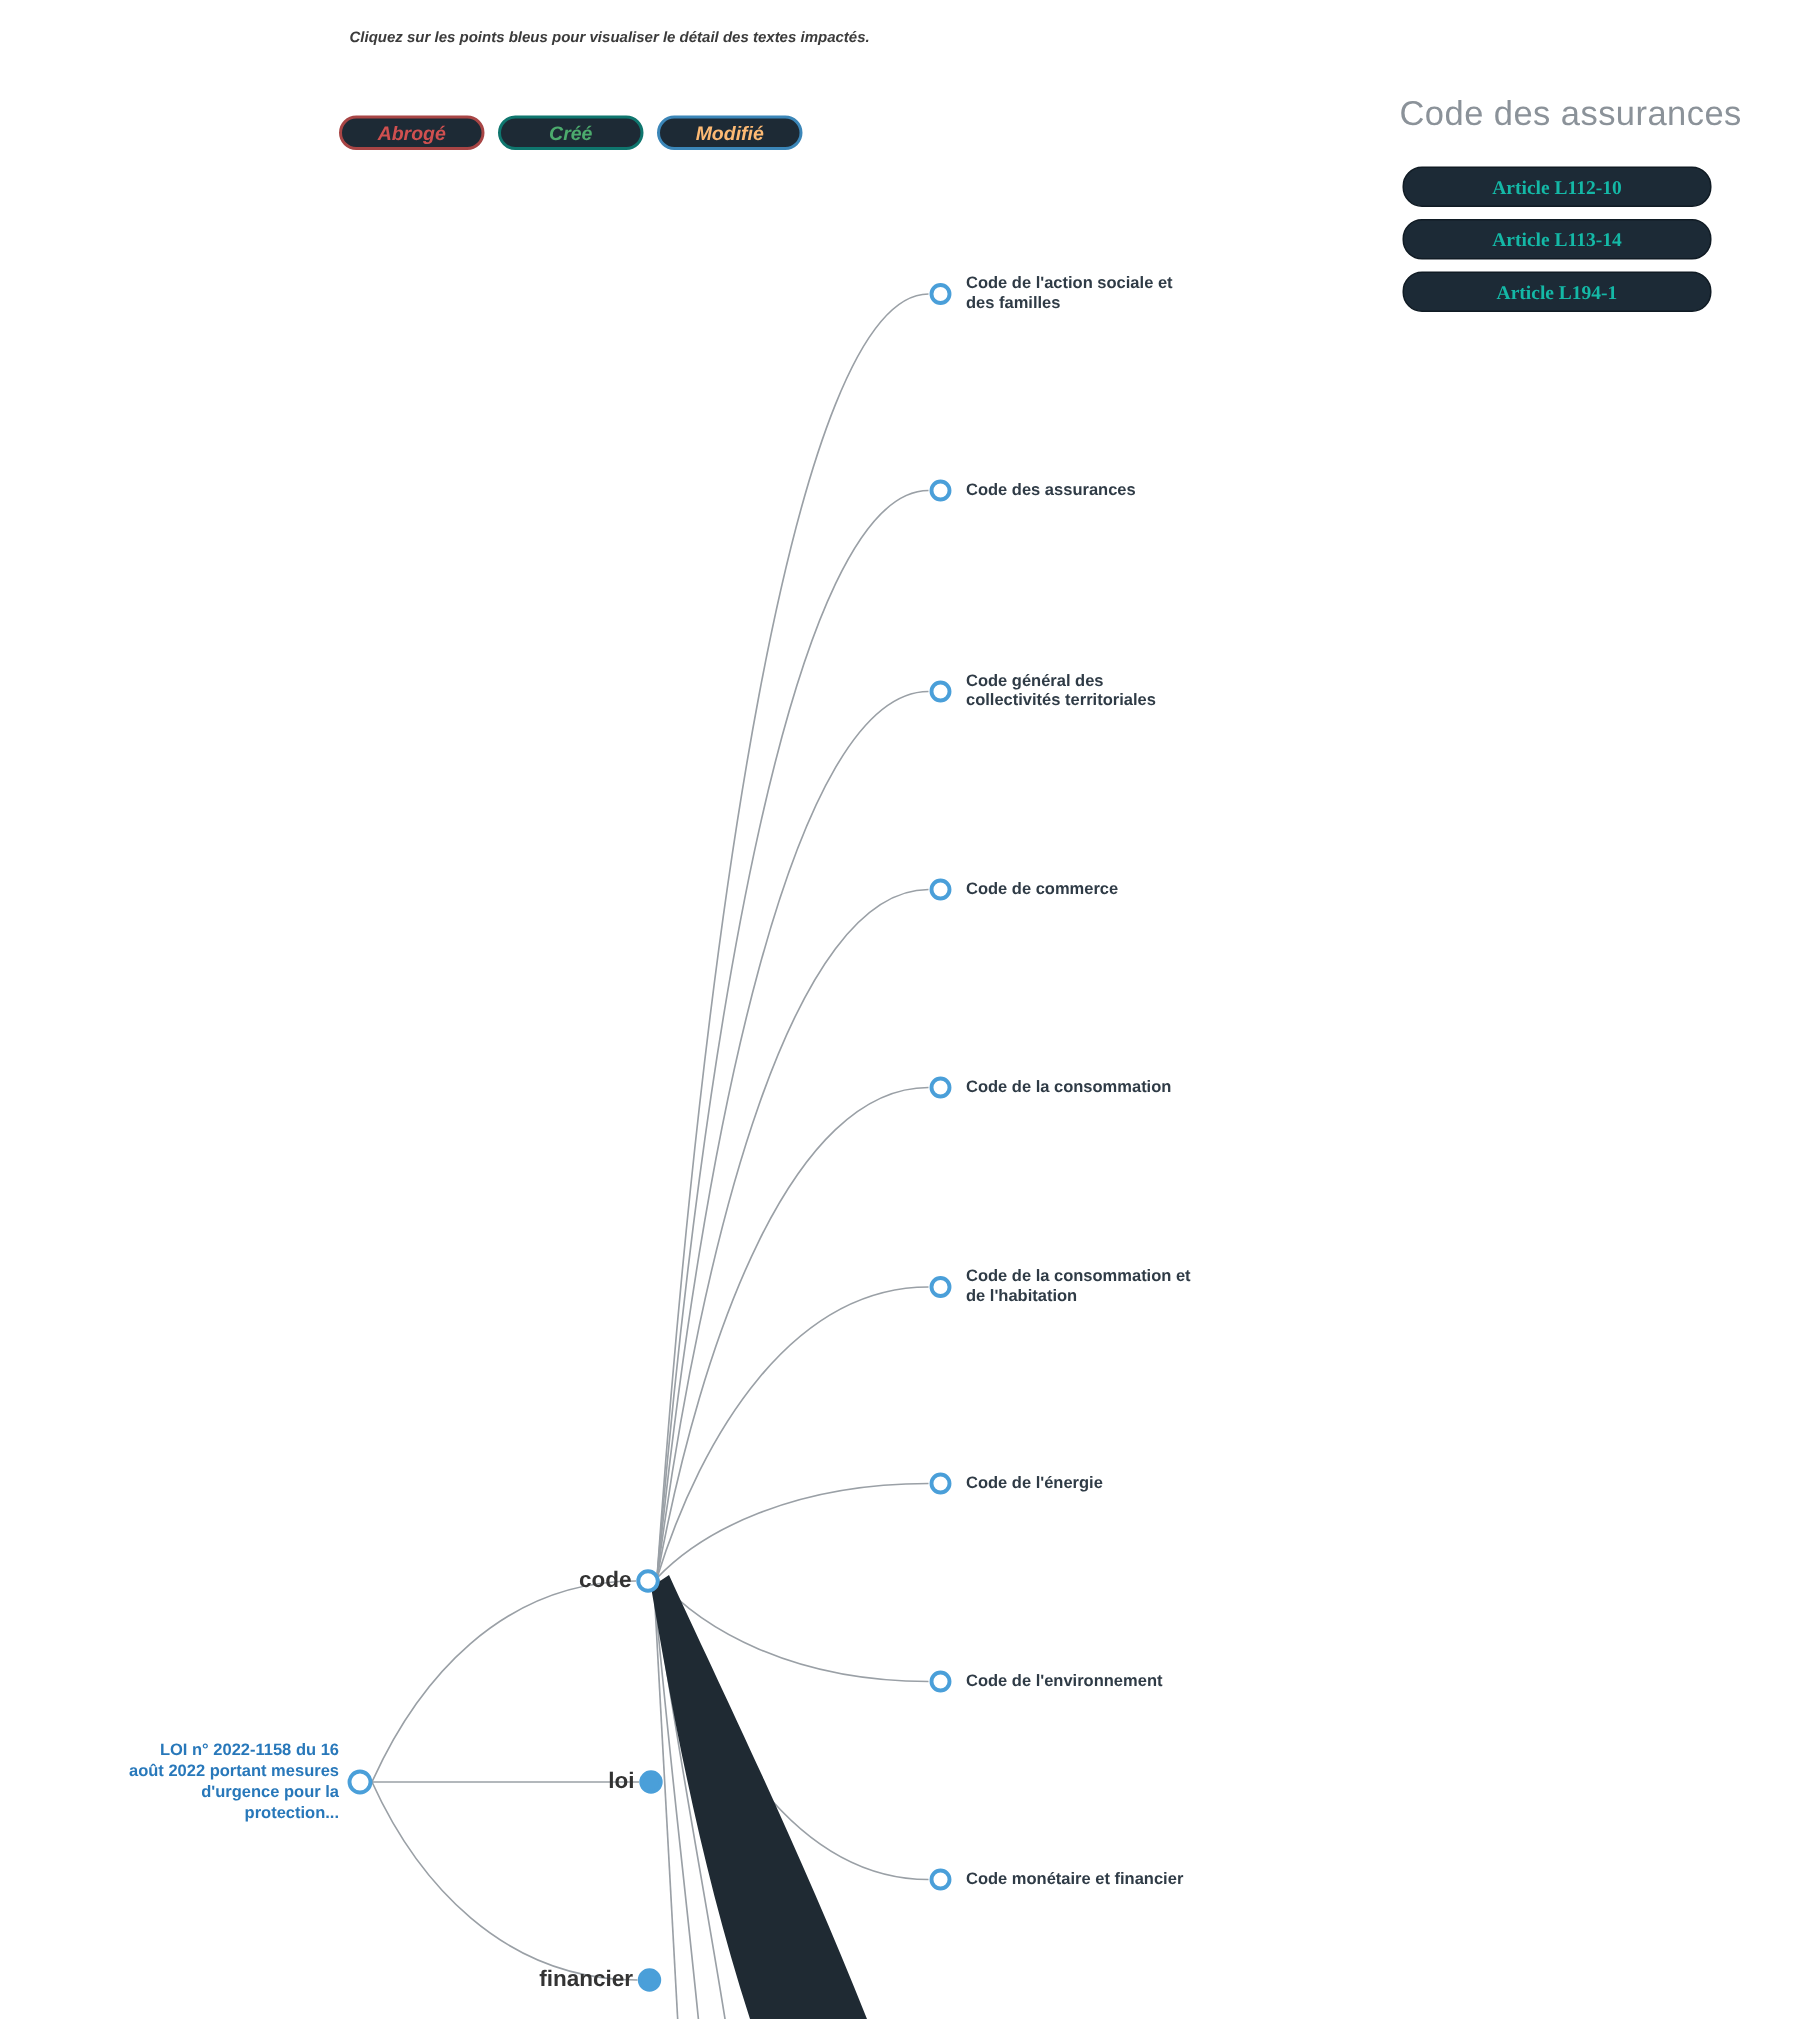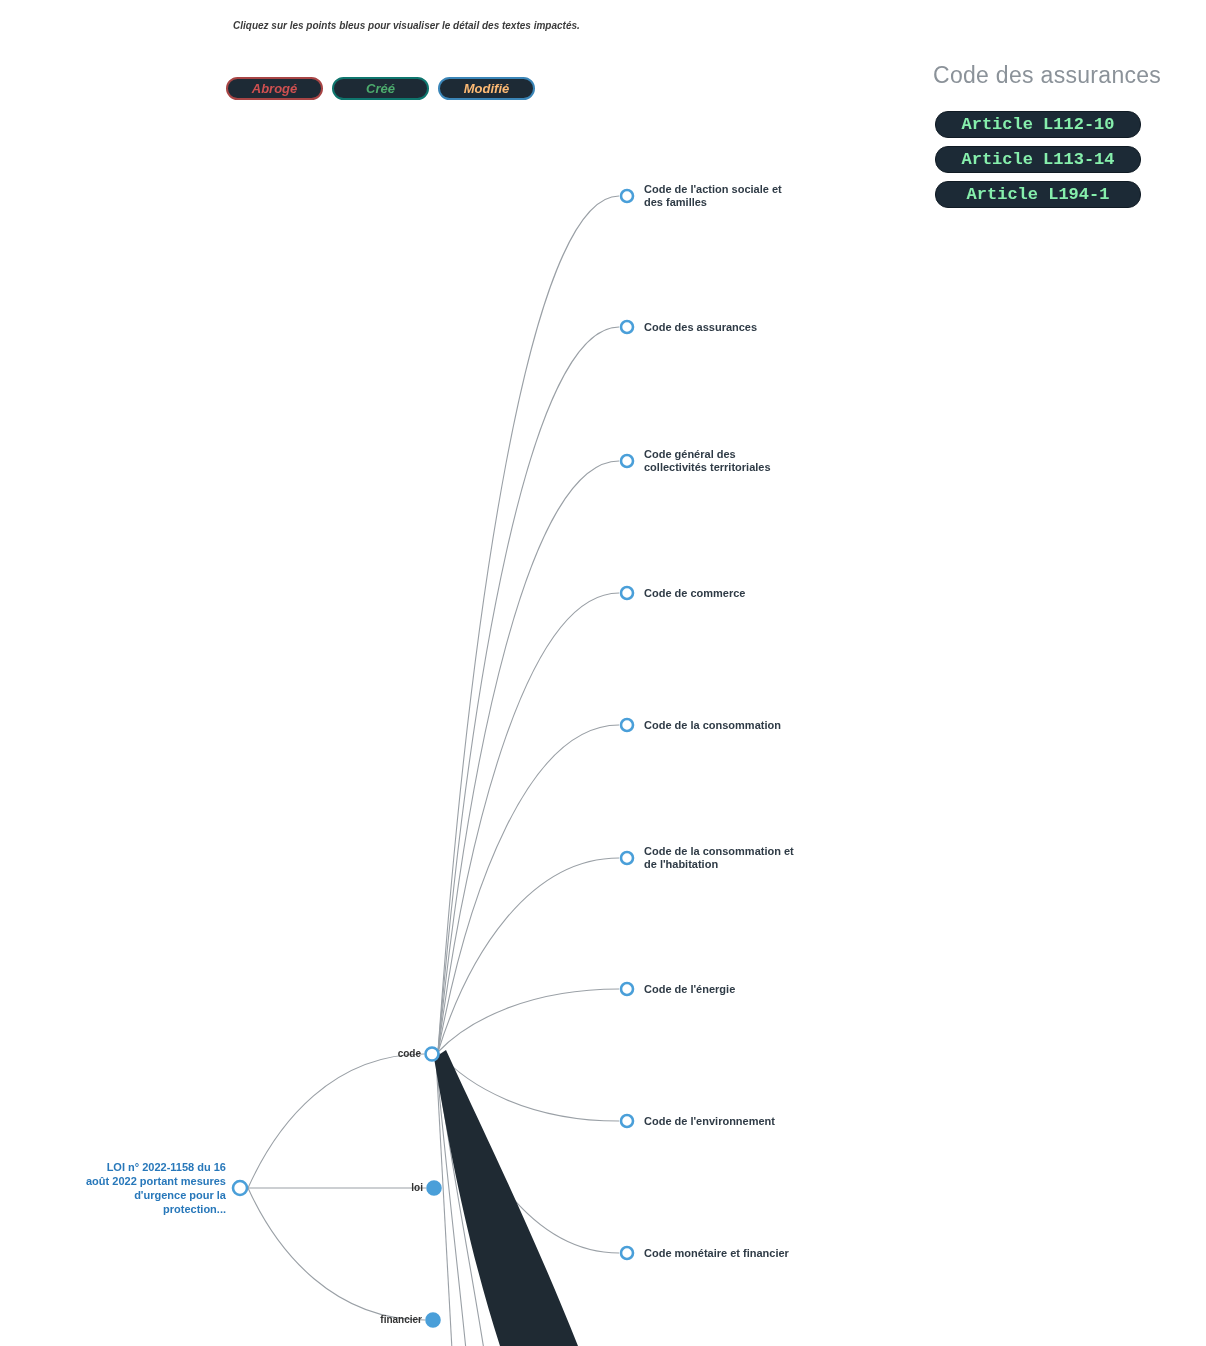--- a/index.html
+++ b/index.html
@@ -10,25 +10,25 @@
   .instruction{position:absolute;left:233px;top:20px;font-size:10px;font-weight:700;font-style:italic;color:#3b3b3b;}
   .legend{position:absolute;left:226px;top:42px;display:flex;gap:9px;margin-top:35px;}
   .pill{width:97px;height:23px;border-radius:12px;background:#1d2a35;display:flex;align-items:center;justify-content:center;
         font-size:13px;font-style:italic;font-weight:700;cursor:pointer;box-sizing:border-box;}
   .pill-abroge{color:#cf5050;border:2px solid #a84545;}
   .pill-cree{color:#4cab6d;border:2px solid #0f766e;}
   .pill-modifie{color:#fdba74;border:2px solid #3b86b8;}
 
   .panel-title{position:absolute;left:933px;top:62px;font-size:23px;font-weight:500;color:#8b9299;letter-spacing:.3px;}
   .article-list{position:absolute;left:935px;top:111px;display:flex;flex-direction:column;gap:8px;width:206px;}
-  .article-btn{height:27px;border-radius:13px;background:#1c2a36;color:#86efac;font-size:17px;font-weight:700;
-               border:1px solid #101b24;cursor:pointer;font-family:Liberation Mono, monospace;}
+  .article-btn{height:27px;border-radius:13px;background:#1c2a36;color:#14b8a6;font-size:13px;font-weight:700;
+               border:1px solid #101b24;cursor:pointer;font-family:Liberation Serif, serif;}
 
   .root-label{position:absolute;white-space:pre-line;text-align:right;font-size:11px;font-weight:700;line-height:14px;color:#2878ba;width:170px;}
-  .branch-label{position:absolute;font-size:10px;font-weight:600;color:#333;line-height:13px;}
+  .branch-label{position:absolute;font-size:15px;font-weight:600;color:#333;line-height:13px;}
   .leaf-label{position:absolute;white-space:pre-line;font-size:11px;font-weight:700;line-height:13px;color:#2f3b46;}
 
   .lnk{fill:none;stroke:#9aa0a6;stroke-width:1.1;}
   .node{cursor:pointer;}
 </style>
 </head>
 <body>
 
 <div class="stage">
   <svg id="tree-svg" width="1206" height="1346" viewBox="0 0 1206 1346">

